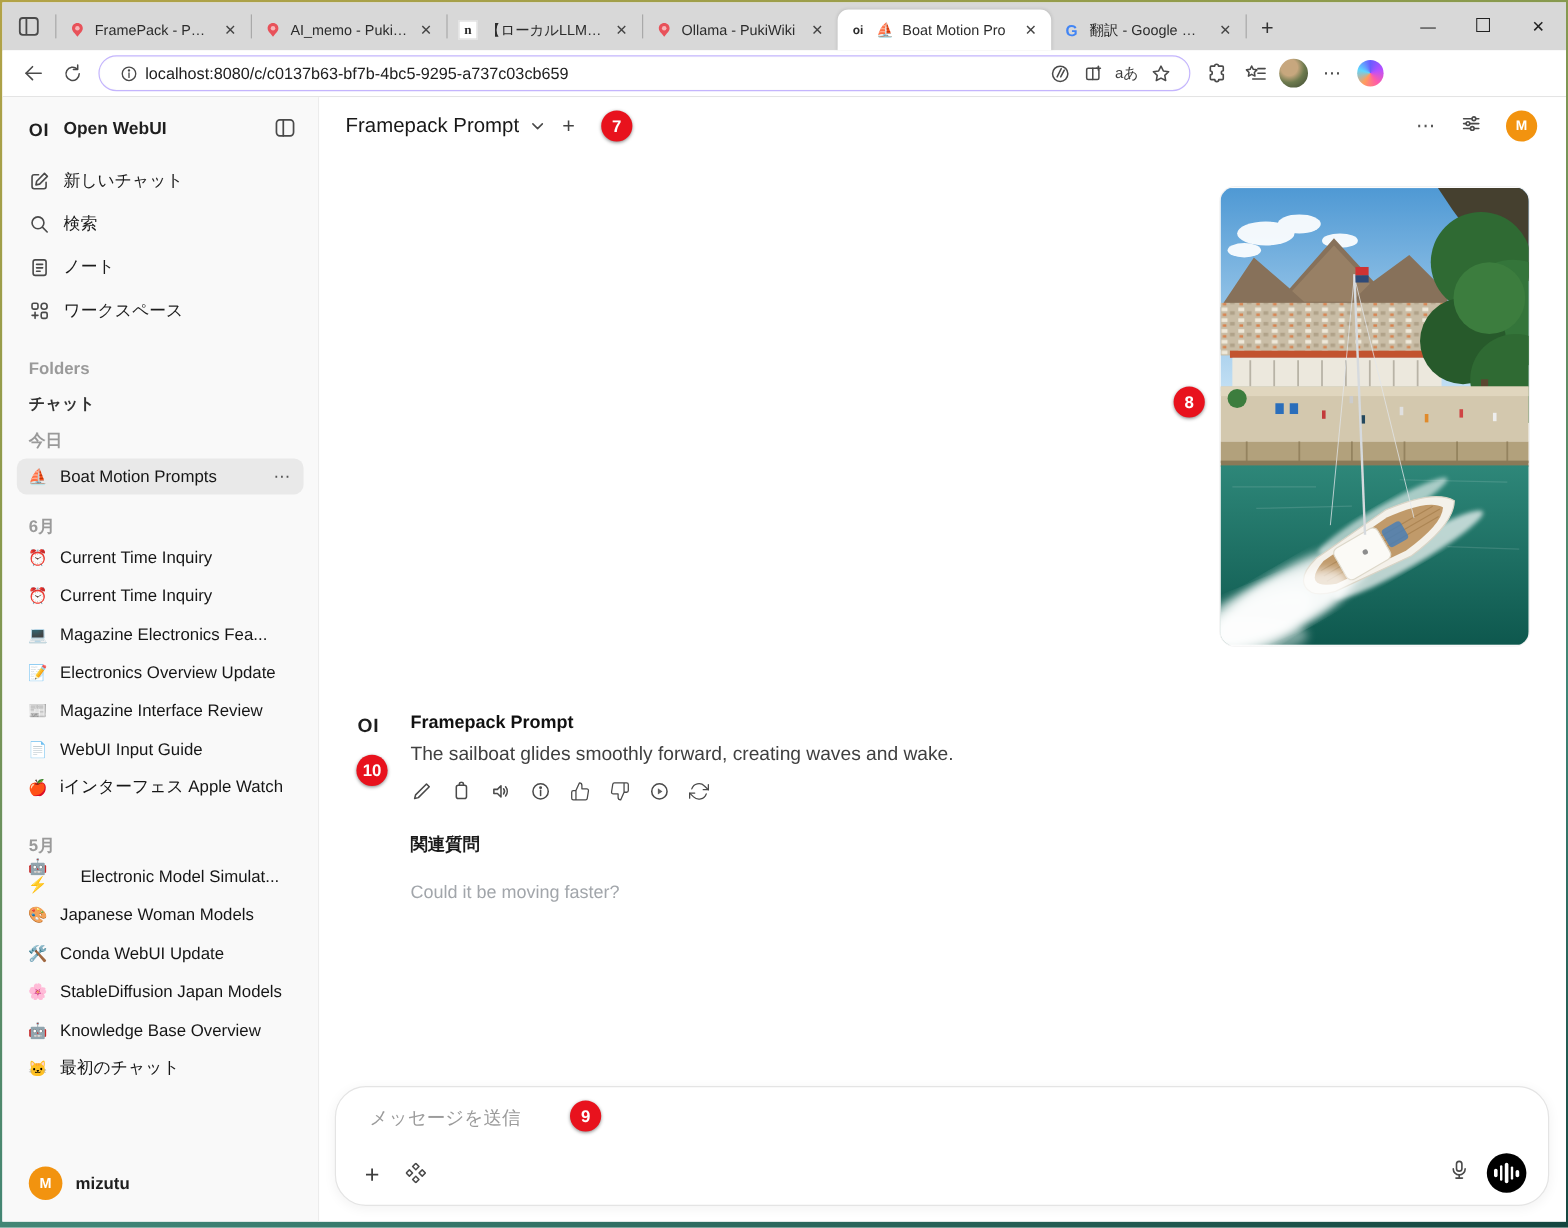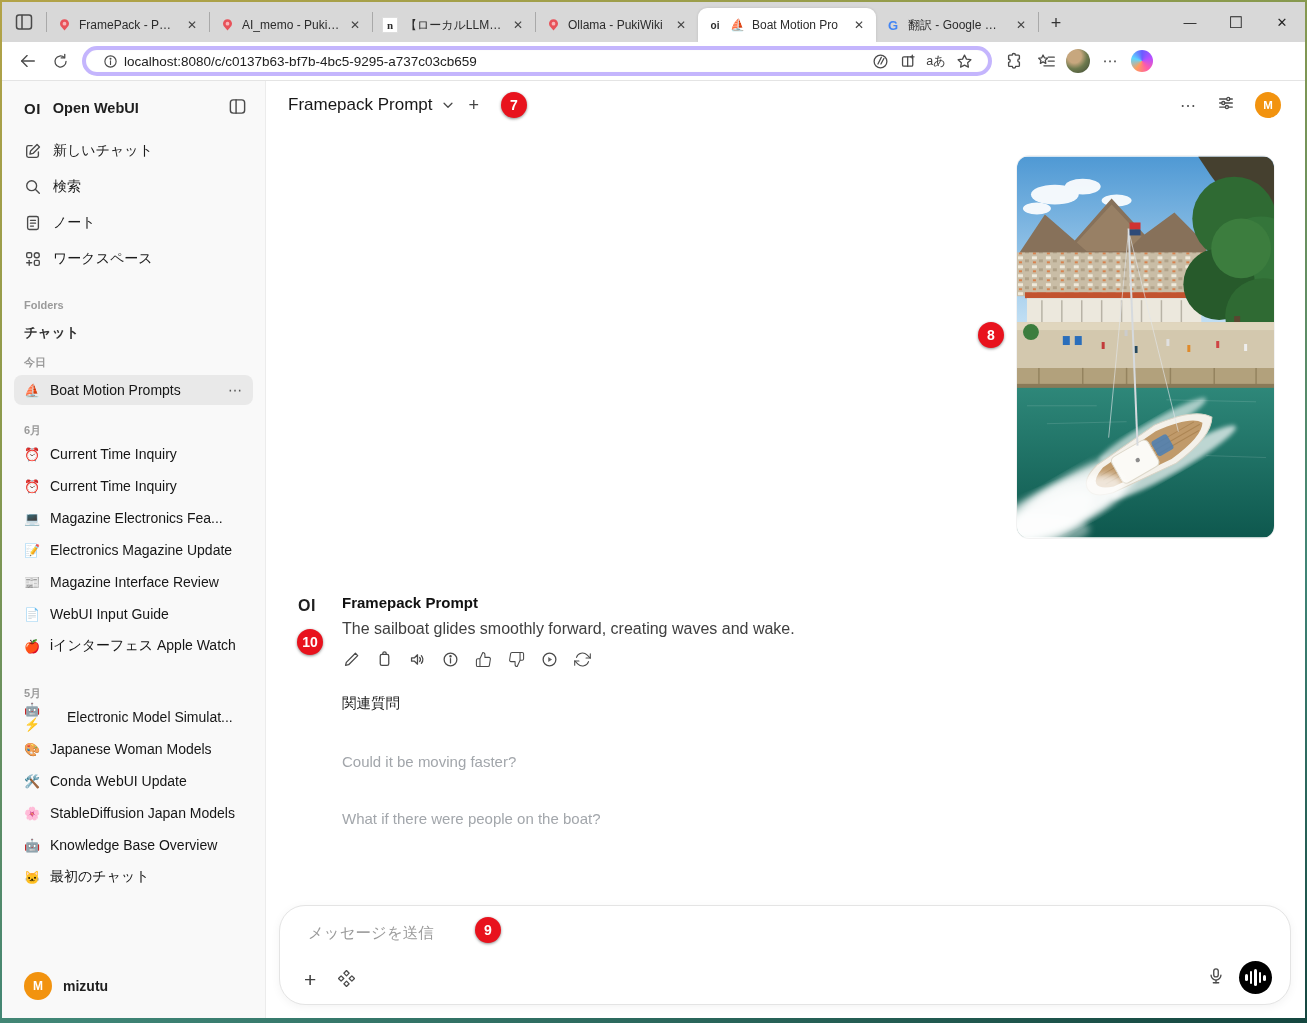--- a/index.html
+++ b/index.html
@@ -22,36 +22,36 @@
   .fav-n{background:#fff;border:1px solid #ddd;font-weight:bold;font-size:11px;font-family:"Liberation Serif",serif;}
   .fav-oi{font-weight:800;font-size:10px;letter-spacing:0;}
   .fav-g{color:#4285F4;font-weight:bold;font-size:13px;}
   .tab-emoji{font-size:12px;}
   .newtab{width:34px;height:34px;display:flex;align-items:center;justify-content:center;font-size:18px;color:#333;margin-bottom:2px;}
   .wincontrols{margin-left:auto;display:flex;height:40px;}
   .winbtn{width:46px;height:40px;display:flex;align-items:center;justify-content:center;font-size:13px;color:#222;}
   
   .toolbar{height:39px;background:#fff;display:flex;align-items:center;padding:0 10px;border-bottom:1px solid #e4e4e4;flex:0 0 39px;}
   .tb-btn{width:32px;height:30px;display:flex;align-items:center;justify-content:center;color:#3c3c3c;}
-  .addressbar{flex:0 0 910px;height:30px;border:4px solid #c4b5fd;border-radius:16px;display:flex;align-items:center;padding:0 10px;margin:0 6px;background:#fff;box-shadow:inset 0 0 2px rgba(0,0,0,.04);}
+  .addressbar{flex:0 0 910px;height:30px;border:1px solid #c4b5fd;border-radius:16px;display:flex;align-items:center;padding:0 10px;margin:0 6px;background:#fff;box-shadow:inset 0 0 2px rgba(0,0,0,.04);}
   .url{flex:1;font-size:13.5px;color:#202020;white-space:nowrap;overflow:hidden;}
   .ab-ic{width:28px;height:26px;display:flex;align-items:center;justify-content:center;color:#3c3c3c;}
   .translate-txt{font-size:12.5px;color:#3c3c3c;}
   .profile-avatar{width:24px;height:24px;border-radius:50%;background:radial-gradient(circle at 35% 30%,#c7a77e 0 30%,#6d7a4e 55%,#3c4632 100%);}
   .copilot{width:22px;height:22px;border-radius:50%;background:conic-gradient(#6a5cff,#b84fff,#ff5ca8,#ff9d5c,#5cd6ff,#6a5cff);}
   
   .app{flex:1;display:flex;min-height:0;}
   .sidebar{width:264px;background:#f9f9f9;border-right:1px solid #ececec;display:flex;flex-direction:column;padding:14px 12px 10px 12px;font-size:14px;}
   .sb-head{display:flex;align-items:center;gap:12px;padding:2px 6px 4px 10px;}
   .sb-logo{font-weight:800;font-size:15px;letter-spacing:.5px;}
   .sb-appname{font-weight:600;font-size:14.5px;flex:1;}
   .sb-nav{margin-top:10px;}
   .sb-item{display:flex;align-items:center;gap:11px;height:36px;padding:0 10px;border-radius:8px;color:#1c1c1c;}
   .sb-item svg{flex:0 0 18px;}
-  .sb-label-sec{color:#9a9a9a;font-size:11px;font-weight:600;padding:0 10px;}
+  .sb-label-sec{color:#9a9a9a;font-size:14px;font-weight:600;padding:0 10px;}
   .folders{margin-top:22px;}
   .chatfolder{margin-top:13px;padding:0 10px;font-size:13.5px;font-weight:600;color:#333;}
   .today{margin-top:13px;}
   .chat-row{display:flex;align-items:center;gap:9px;height:30px;padding:0 10px;border-radius:8px;margin-top:5px;color:#161616;}
   .chat-row .emoji{font-size:13px;flex:0 0 17px;}
   .chat-row .lbl{flex:1;white-space:nowrap;overflow:hidden;text-overflow:ellipsis;}
   .chat-row.selected{background:#e9e9e9;}
   .chat-row .menu{color:#555;font-size:14px;letter-spacing:1px;}
   .sec-june{margin-top:18px;}
   .sec-may{margin-top:24px;}
@@ -70,22 +70,22 @@
   .avatar-m.sm{width:26px;height:26px;font-size:11.5px;}
   .chat{flex:1;padding:0 31px 0 32px;display:flex;flex-direction:column;overflow:hidden;}
   .msg-user{display:flex;justify-content:flex-end;margin-top:27px;}
   .user-image{width:257px;height:382px;border-radius:12px;overflow:hidden;box-shadow:0 0 0 1px rgba(0,0,0,.05);}
   .msg-assistant{display:flex;gap:14px;margin-top:56px;}
   .ai-avatar{flex:0 0 30px;font-weight:800;font-size:16px;letter-spacing:.5px;padding-top:3px;}
   .ai-name{font-weight:bold;font-size:15px;color:#111;}
   .ai-text{margin-top:9px;font-size:16px;color:#404040;}
   .actions{display:flex;gap:15px;margin-top:12px;color:#616161;}
   .act{width:18px;height:18px;display:flex;align-items:center;justify-content:center;}
-  .fu-label{margin-top:26px;font-weight:normal;font-size:14.5px;color:#1a1a1a;}
-  .fu-item{margin-top:40px;font-size:15px;color:#a2a6ab;}
+  .fu-label{margin-top:26px;font-weight:bold;font-size:14.5px;color:#1a1a1a;}
+  .fu-item{margin-top:22px;font-size:15px;color:#a2a6ab;}
   .composer{position:absolute;left:13px;right:14px;bottom:13px;height:100px;background:#fff;border:1px solid #e4e4e4;border-radius:26px;box-shadow:0 2px 10px rgba(0,0,0,.05);}
   .composer input{position:absolute;top:18px;left:28px;width:560px;border:none;outline:none;font-size:15.5px;color:#222;font-family:"Liberation Sans",sans-serif;}
   .composer input::placeholder{color:#9b9b9b;}
   .comp-row{position:absolute;left:24px;bottom:12px;display:flex;align-items:center;gap:22px;color:#3f3f3f;}
   .comp-plus{font-size:21px;font-weight:300;}
   .comp-right{position:absolute;right:18px;bottom:10px;display:flex;align-items:center;gap:14px;}
   .voice-btn{width:33px;height:33px;border-radius:50%;background:#000;display:flex;align-items:center;justify-content:center;gap:2px;}
   .voice-btn i{display:block;width:2.5px;background:#fff;border-radius:2px;}
   
   .badge{position:absolute;width:26px;height:26px;border-radius:50%;background:#e8121d;color:#fff;font-weight:bold;font-size:14px;display:flex;align-items:center;justify-content:center;transform:translate(-50%,-50%);box-shadow:0 1px 3px rgba(0,0,0,.45);z-index:99;}
@@ -305,21 +305,21 @@
       <div class="chat-row h32">
           <span class="emoji">⏰</span>
           <span class="lbl">Current Time Inquiry</span>
         </div>
       <div class="chat-row h32">
           <span class="emoji">💻</span>
           <span class="lbl">Magazine Electronics Fea...</span>
         </div>
       <div class="chat-row h32">
           <span class="emoji">📝</span>
-          <span class="lbl">Electronics Magazine Update</span>
+          <span class="lbl">Electronics Overview Update</span>
         </div>
       <div class="chat-row h32">
           <span class="emoji">📰</span>
           <span class="lbl">Magazine Interface Review</span>
         </div>
       <div class="chat-row h32">
           <span class="emoji">📄</span>
           <span class="lbl">WebUI Input Guide</span>
         </div>
       <div class="chat-row h32">
@@ -551,21 +551,20 @@
                   <svg class="ic" width="17" height="17" viewBox="0 0 24 24">
                     <path d="M23 4v6h-6"></path>
                     <path d="M1 20v-6h6"></path>
                     <path d="M3.5 9a9 9 0 0 1 14.9-3.4L23 10"></path>
                     <path d="M1 14l4.6 4.4A9 9 0 0 0 20.5 15"></path>
                   </svg>
                 </span>
             </div>
             <div class="fu-label">関連質問</div>
             <div class="fu-item">Could it be moving faster?</div>
-            <div class="fu-item">What if there were people on the boat?</div>
           </div>
         </div>
       </div>
 
       <div class="composer">
         <input type="text" placeholder="メッセージを送信" style="">
         <div class="comp-row">
           <span class="comp-plus">+</span>
           <span>
             <svg class="ic" width="17" height="17" viewBox="0 0 20 20">

